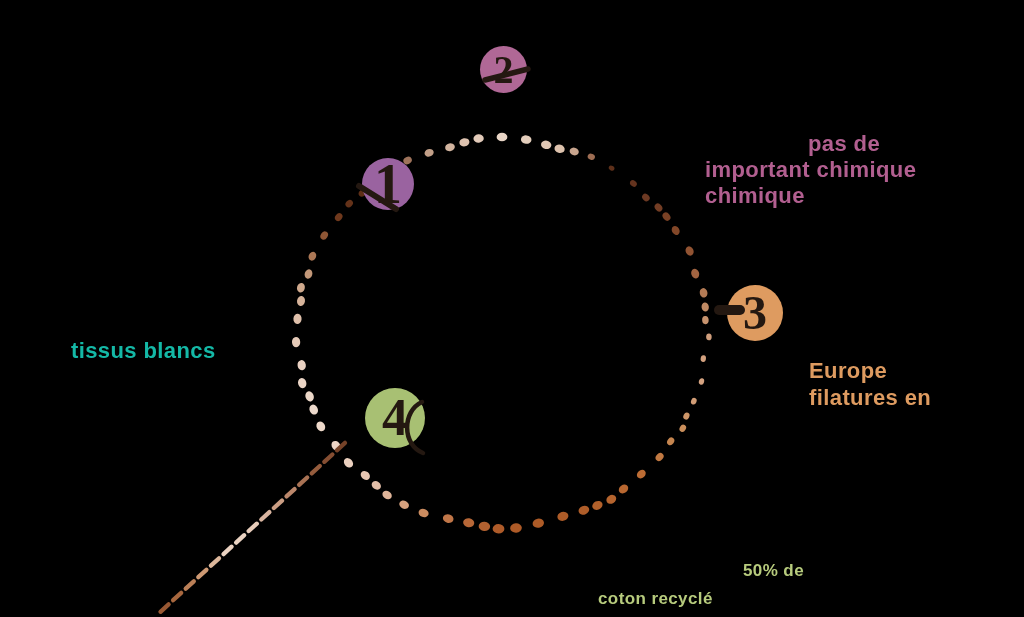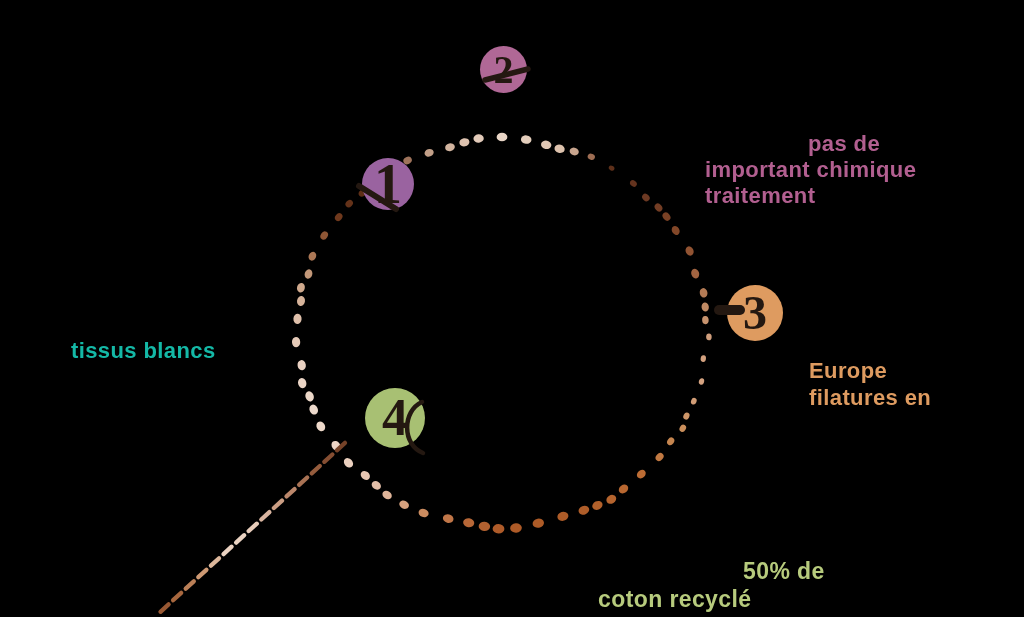--- a/index.html
+++ b/index.html
@@ -18,21 +18,21 @@
   #step-3{left:727px;top:285px;width:56px;height:56px;}
   #step-3 .num{font-size:48px;}
   #step-4{left:365px;top:388px;width:60px;height:60px;}
   #step-4 .num{font-size:52px;}
 
   .label{position:absolute;z-index:2;font-weight:700;font-size:22px;line-height:26px;letter-spacing:.4px;margin-top:24px;}
   #label-1{left:71px;top:314px;}
   #label-2{left:705px;top:107px;}
   #label-2 .lbl-line:first-child{margin-left:103px;}
   #label-3{left:809px;top:333px;line-height:27px;}
-  #label-4{left:598px;top:533px;font-size:23px;line-height:28px;}
+  #label-4{left:598px;top:533px;font-size:17px;line-height:28px;}
   #label-4 .lbl-line:first-child{margin-left:145px;}
 </style>
 </head>
 <body>
 
 <div id="stage" style="background: rgb(0, 0, 0);">
 
   <svg id="ring-layer" class="layer" width="1024" height="617" viewBox="0 0 1024 617">
     <g id="ring-dots">
         <ellipse cx="502.0" cy="137.0" rx="5.38" ry="4.32" fill="rgb(233,214,199)" transform="rotate(0.0 502.0 137.0)"></ellipse>
@@ -134,21 +134,21 @@
     <span class="num" style="color: rgb(36, 24, 17);">4</span>
   </div>
 
   <div class="label" id="label-1" style="color: #14b8a6; text-align: center;">
     <div class="lbl-line">tissus blancs</div>
   </div>
 
   <div class="label" id="label-2" style="color: rgb(178, 95, 144);">
     <div class="lbl-line">pas de</div>
     <div class="lbl-line">important chimique</div>
-    <div class="lbl-line">traitement</div>
+    <div class="lbl-line">chimique</div>
   </div>
 
   <div class="label" id="label-3" style="color: rgb(222, 155, 96);">
     <div class="lbl-line">Europe</div>
     <div class="lbl-line">filatures en</div>
   </div>
 
   <div class="label" id="label-4" style="color: rgb(183, 203, 125);">
     <div class="lbl-line">50% de</div>
     <div class="lbl-line">coton recyclé</div>

